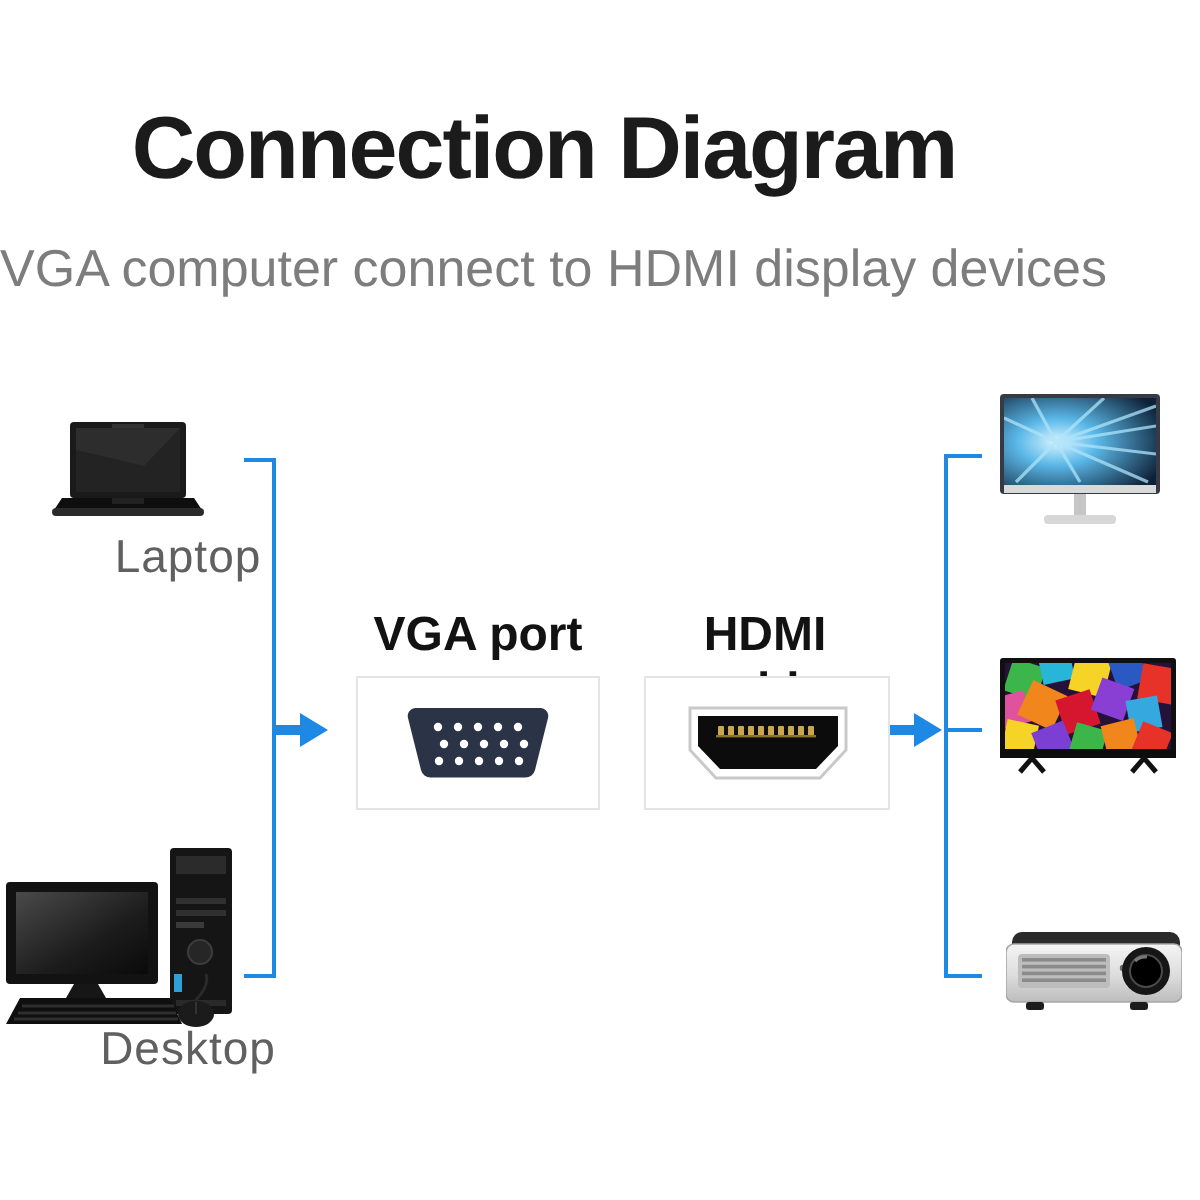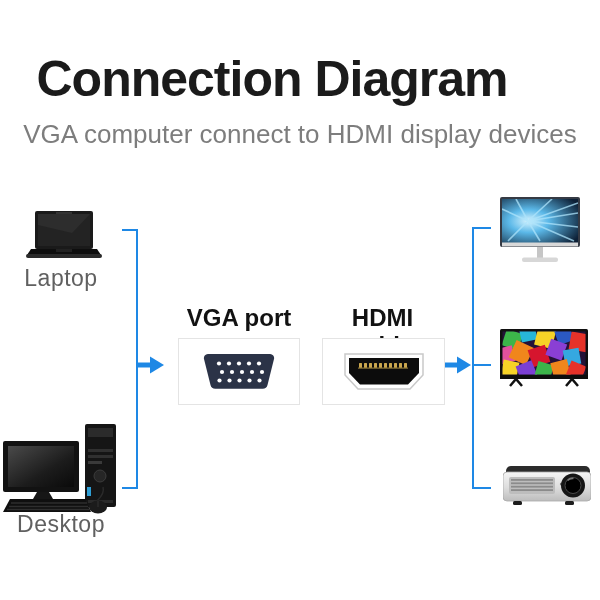--- a/index.html
+++ b/index.html
@@ -3,28 +3,28 @@
 <meta charset="utf-8">
 <style>
   html,body{margin:0;padding:0;background:#ffffff;}
   .stage{
     position:relative;width:600px;height:600px;background:#ffffff;overflow:hidden;
     font-family:"Liberation Sans",sans-serif;
   }
   .abs{position:absolute;}
   .title{
     left:0;top:50px;width:544px;text-align:center;
-    font-size:50px;font-weight:700;color:#1b1b1b;letter-spacing:-1px;
+    font-size:44px;font-weight:700;color:#1b1b1b;letter-spacing:-1px;
   }
   .subtitle{
-    left:0;top:119px;width:600px;text-align:center;
+    left:0;top:119px;width:600px;text-align:left;
     font-size:26px;font-weight:400;color:#7d7d7d;letter-spacing:0px;
   }
   .device-label{
-    font-size:23px;color:#606060;text-align:center;letter-spacing:0.5px;
+    font-size:23px;color:#606060;text-align:center;letter-spacing:0.5px;margin-left:33px;
   }
   .port-label{
     font-size:24px;font-weight:700;color:#121212;text-align:center;
   }
   .port-box{
     background:#ffffff;border:1px solid #e4e4e4;
     display:flex;align-items:center;justify-content:center;
   }
   svg{display:block;}
   .lines{left:0;top:0;pointer-events:none;}

